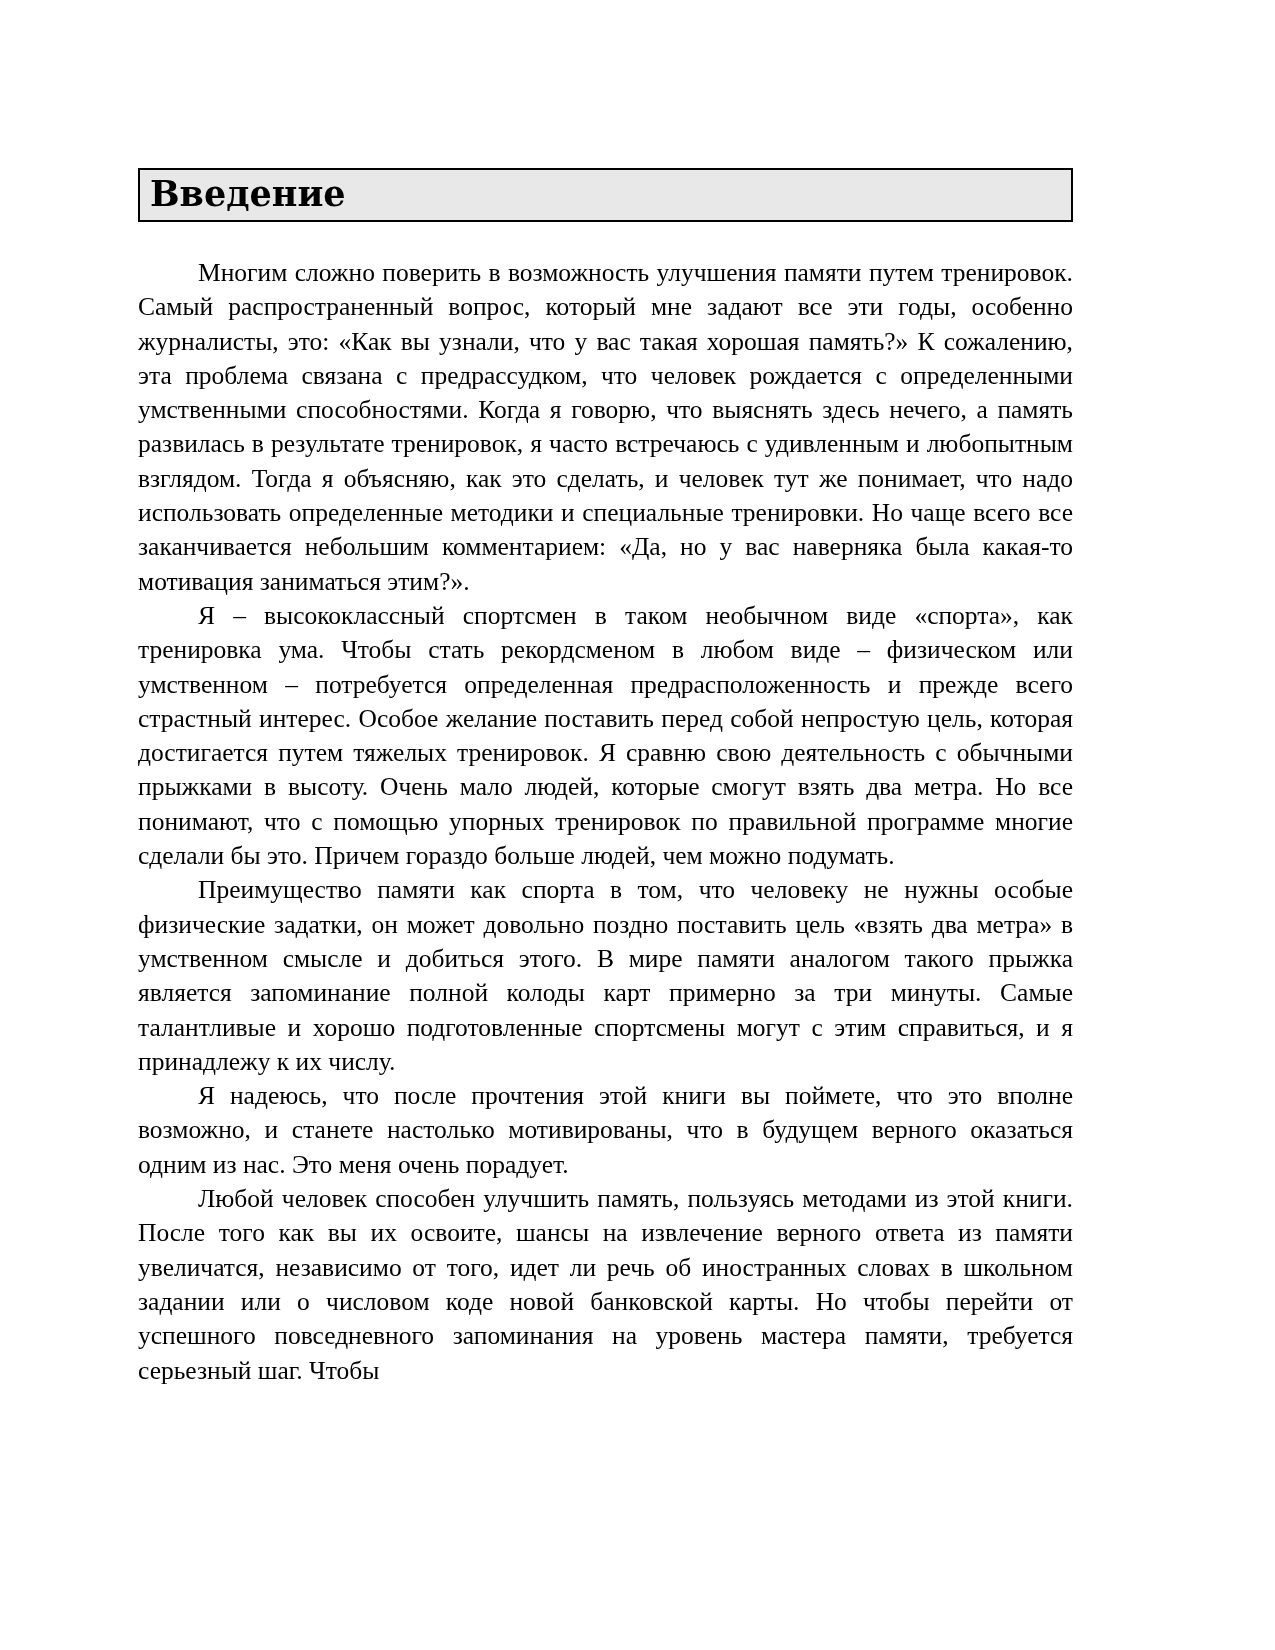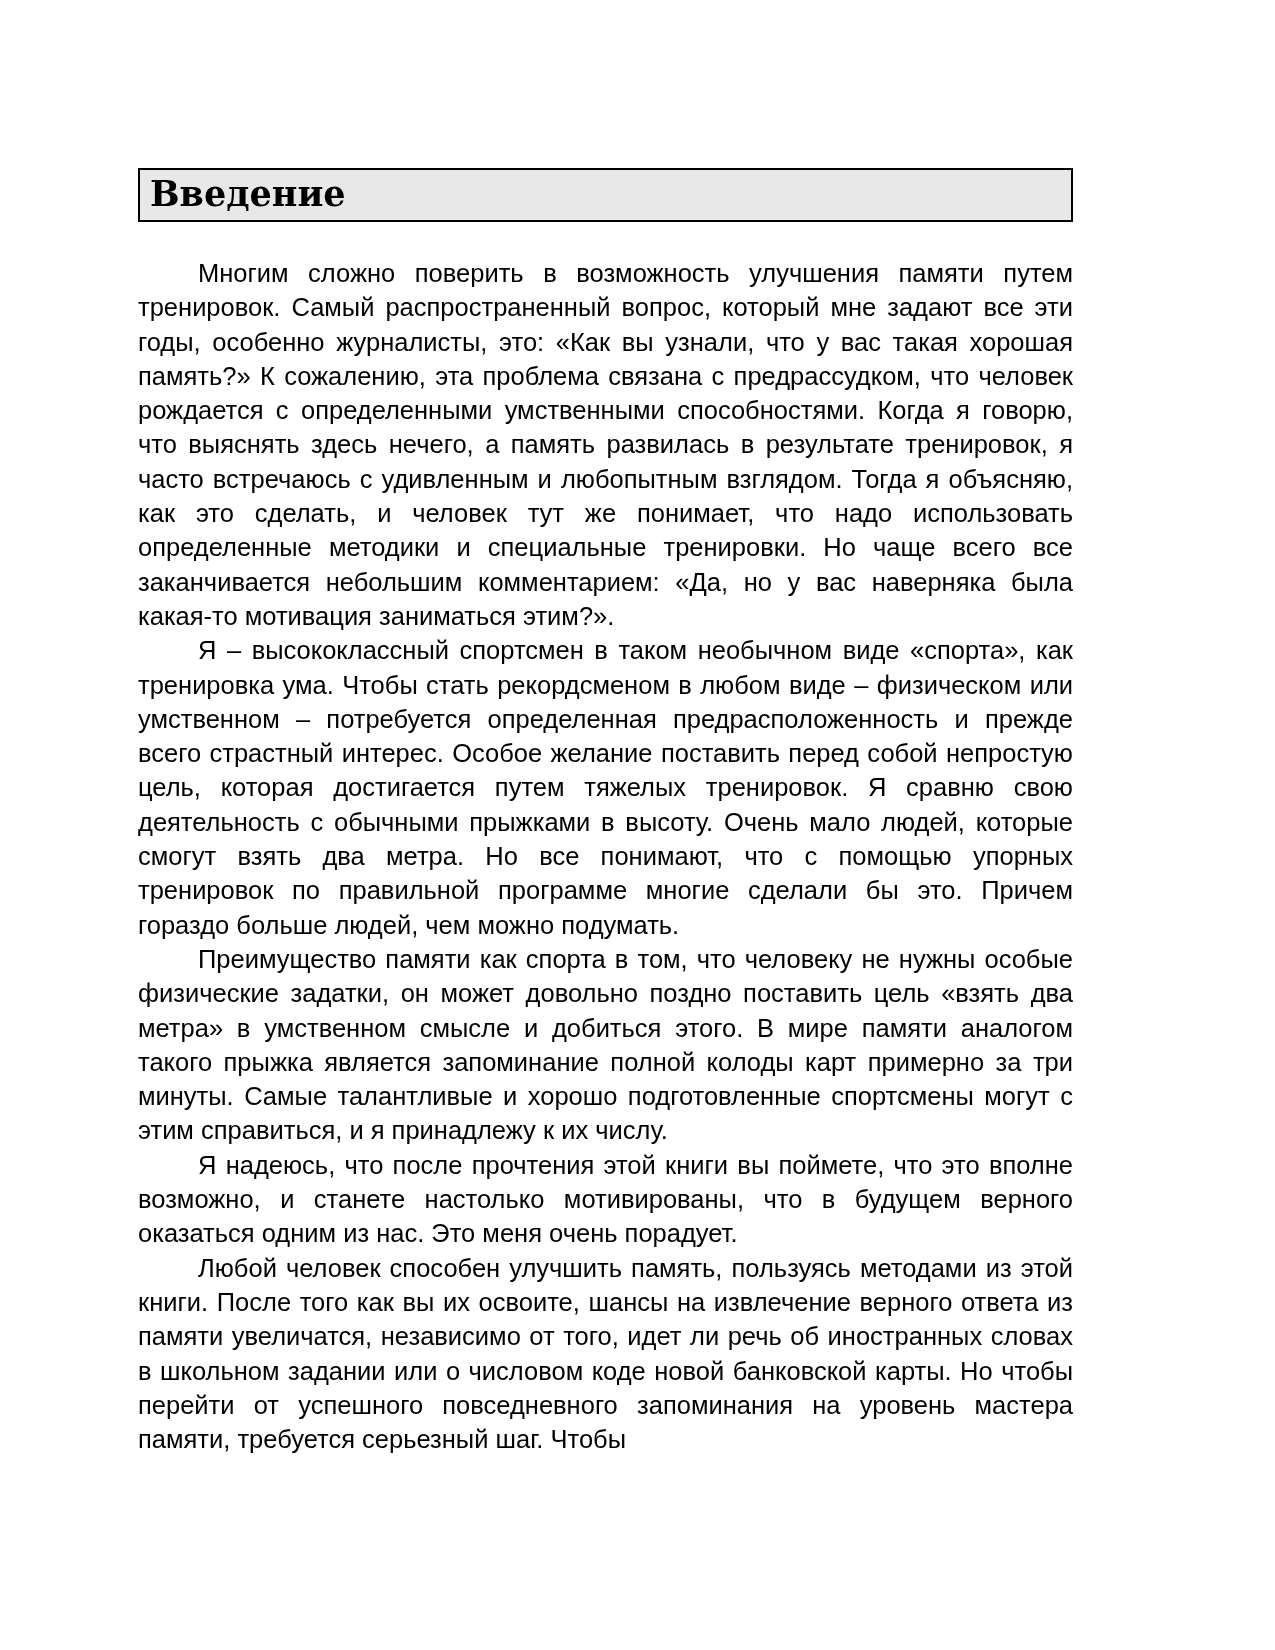--- a/index.html
+++ b/index.html
@@ -43,21 +43,21 @@
     letter-spacing: 0px;
   }
   .body-text {
     margin-top: 34px;
     font-size: 25.5px;
     line-height: 1.345;
     text-align: justify;
     text-justify: inter-word;
     -webkit-hyphens: none;
     hyphens: none;
-    font-family: Liberation Sans, sans-serif;
+    font-family: Liberation Serif, serif;
   }
   .body-text p {
     margin: 0;
     text-indent: 60px;
   }
   .body-text p.last {
     
   }
 </style>
 </head>

